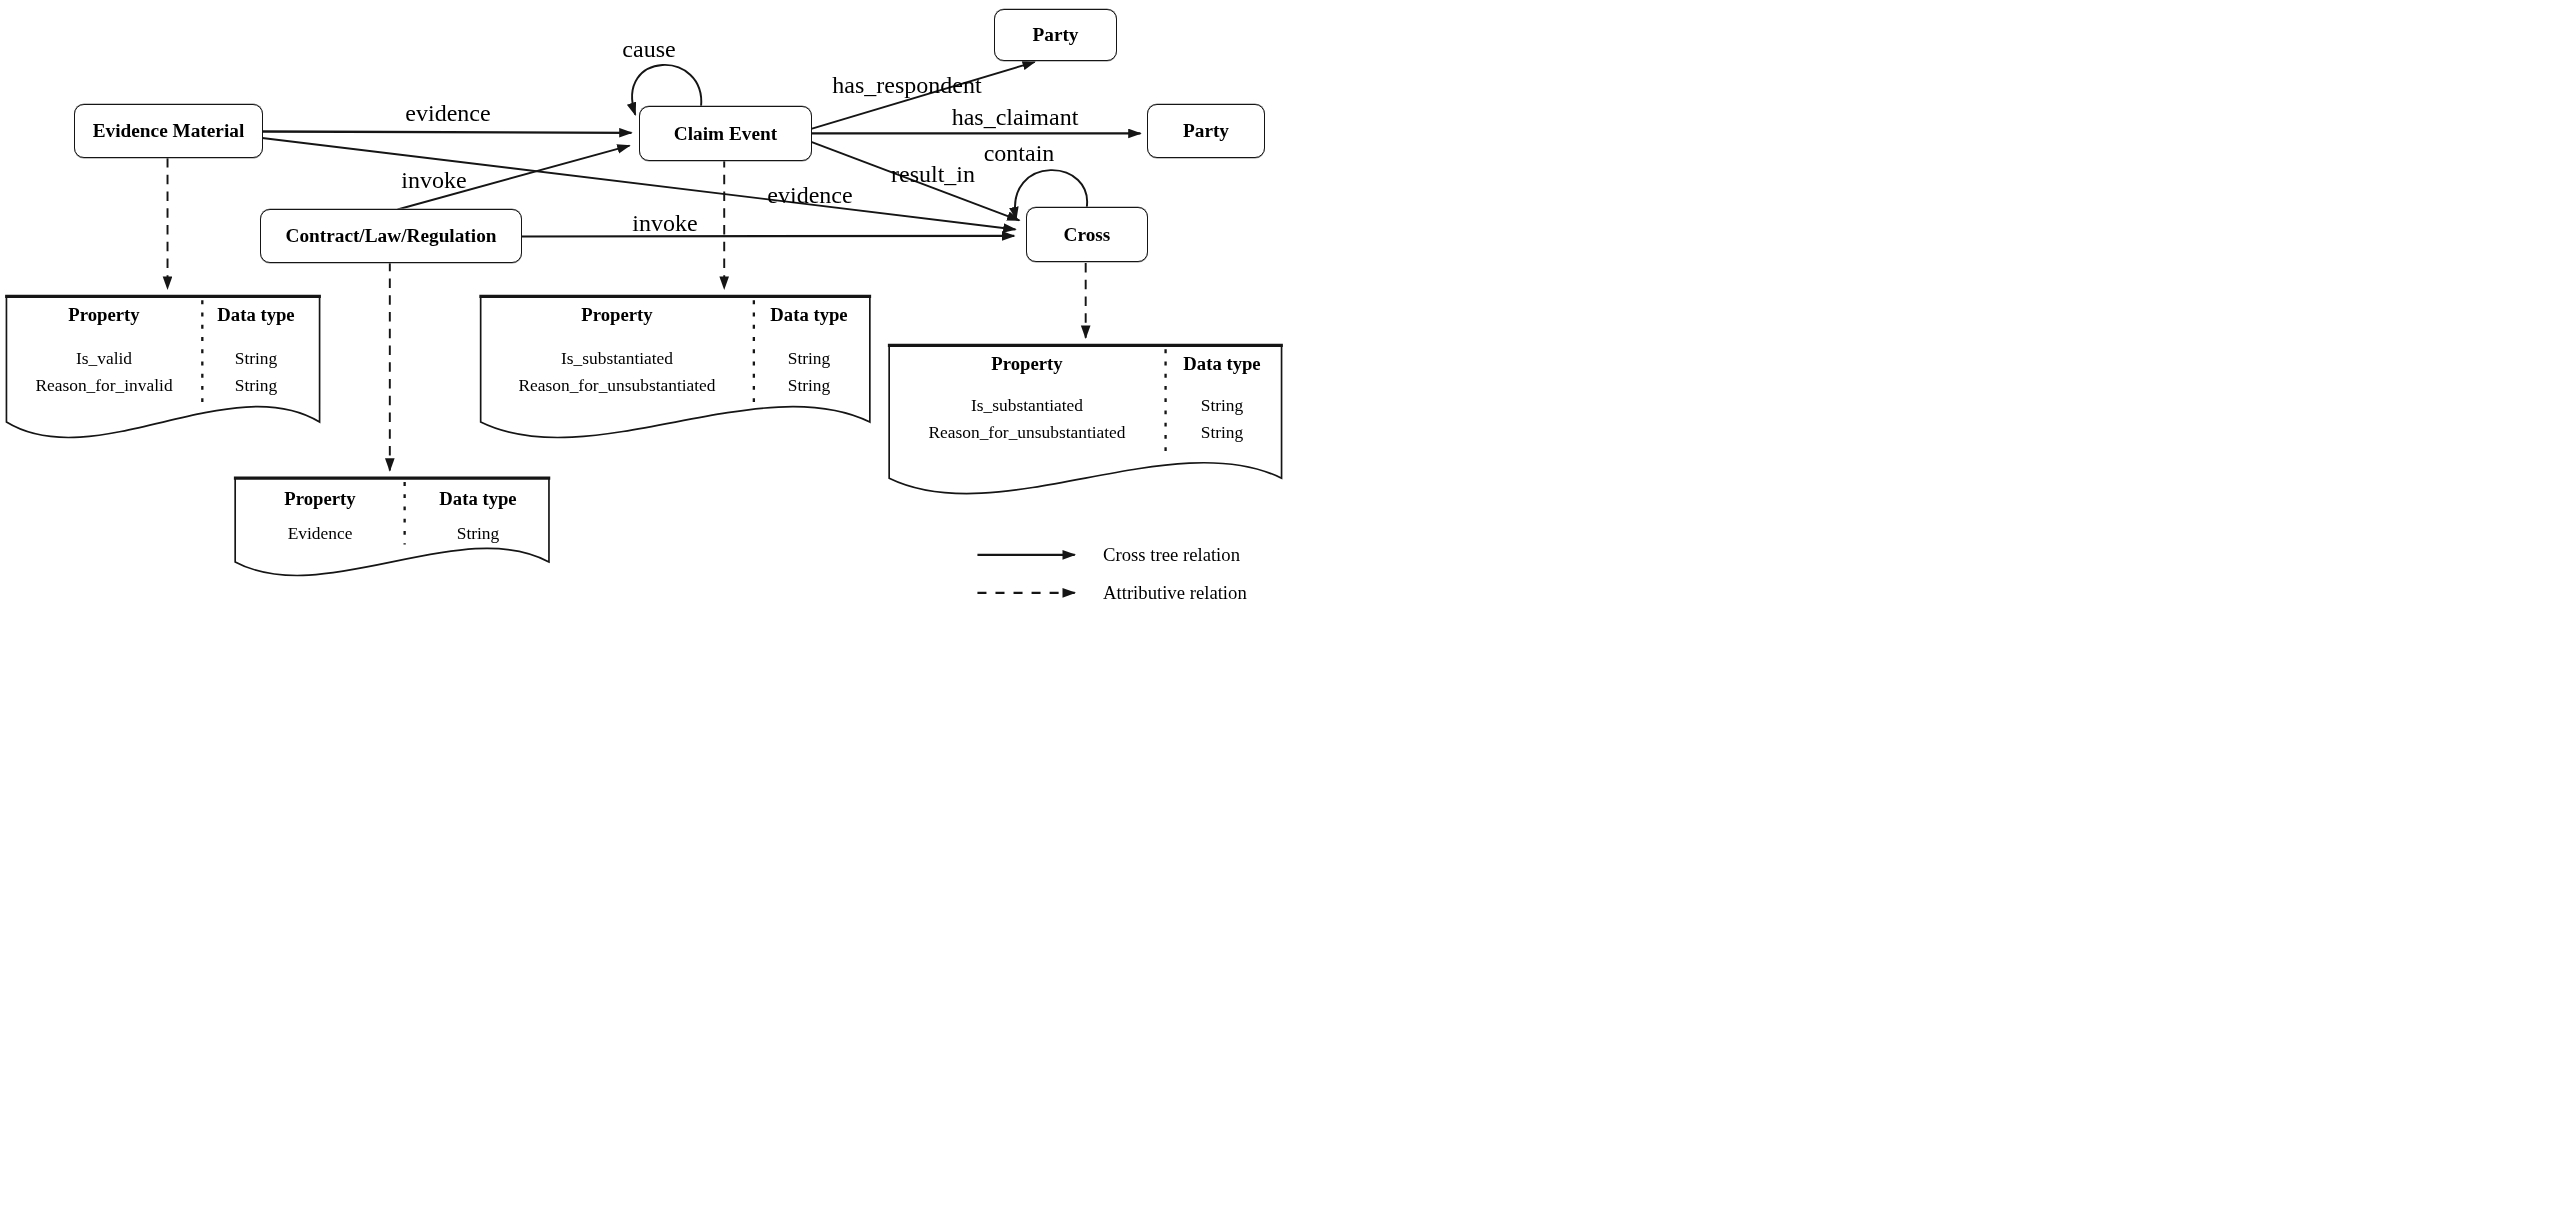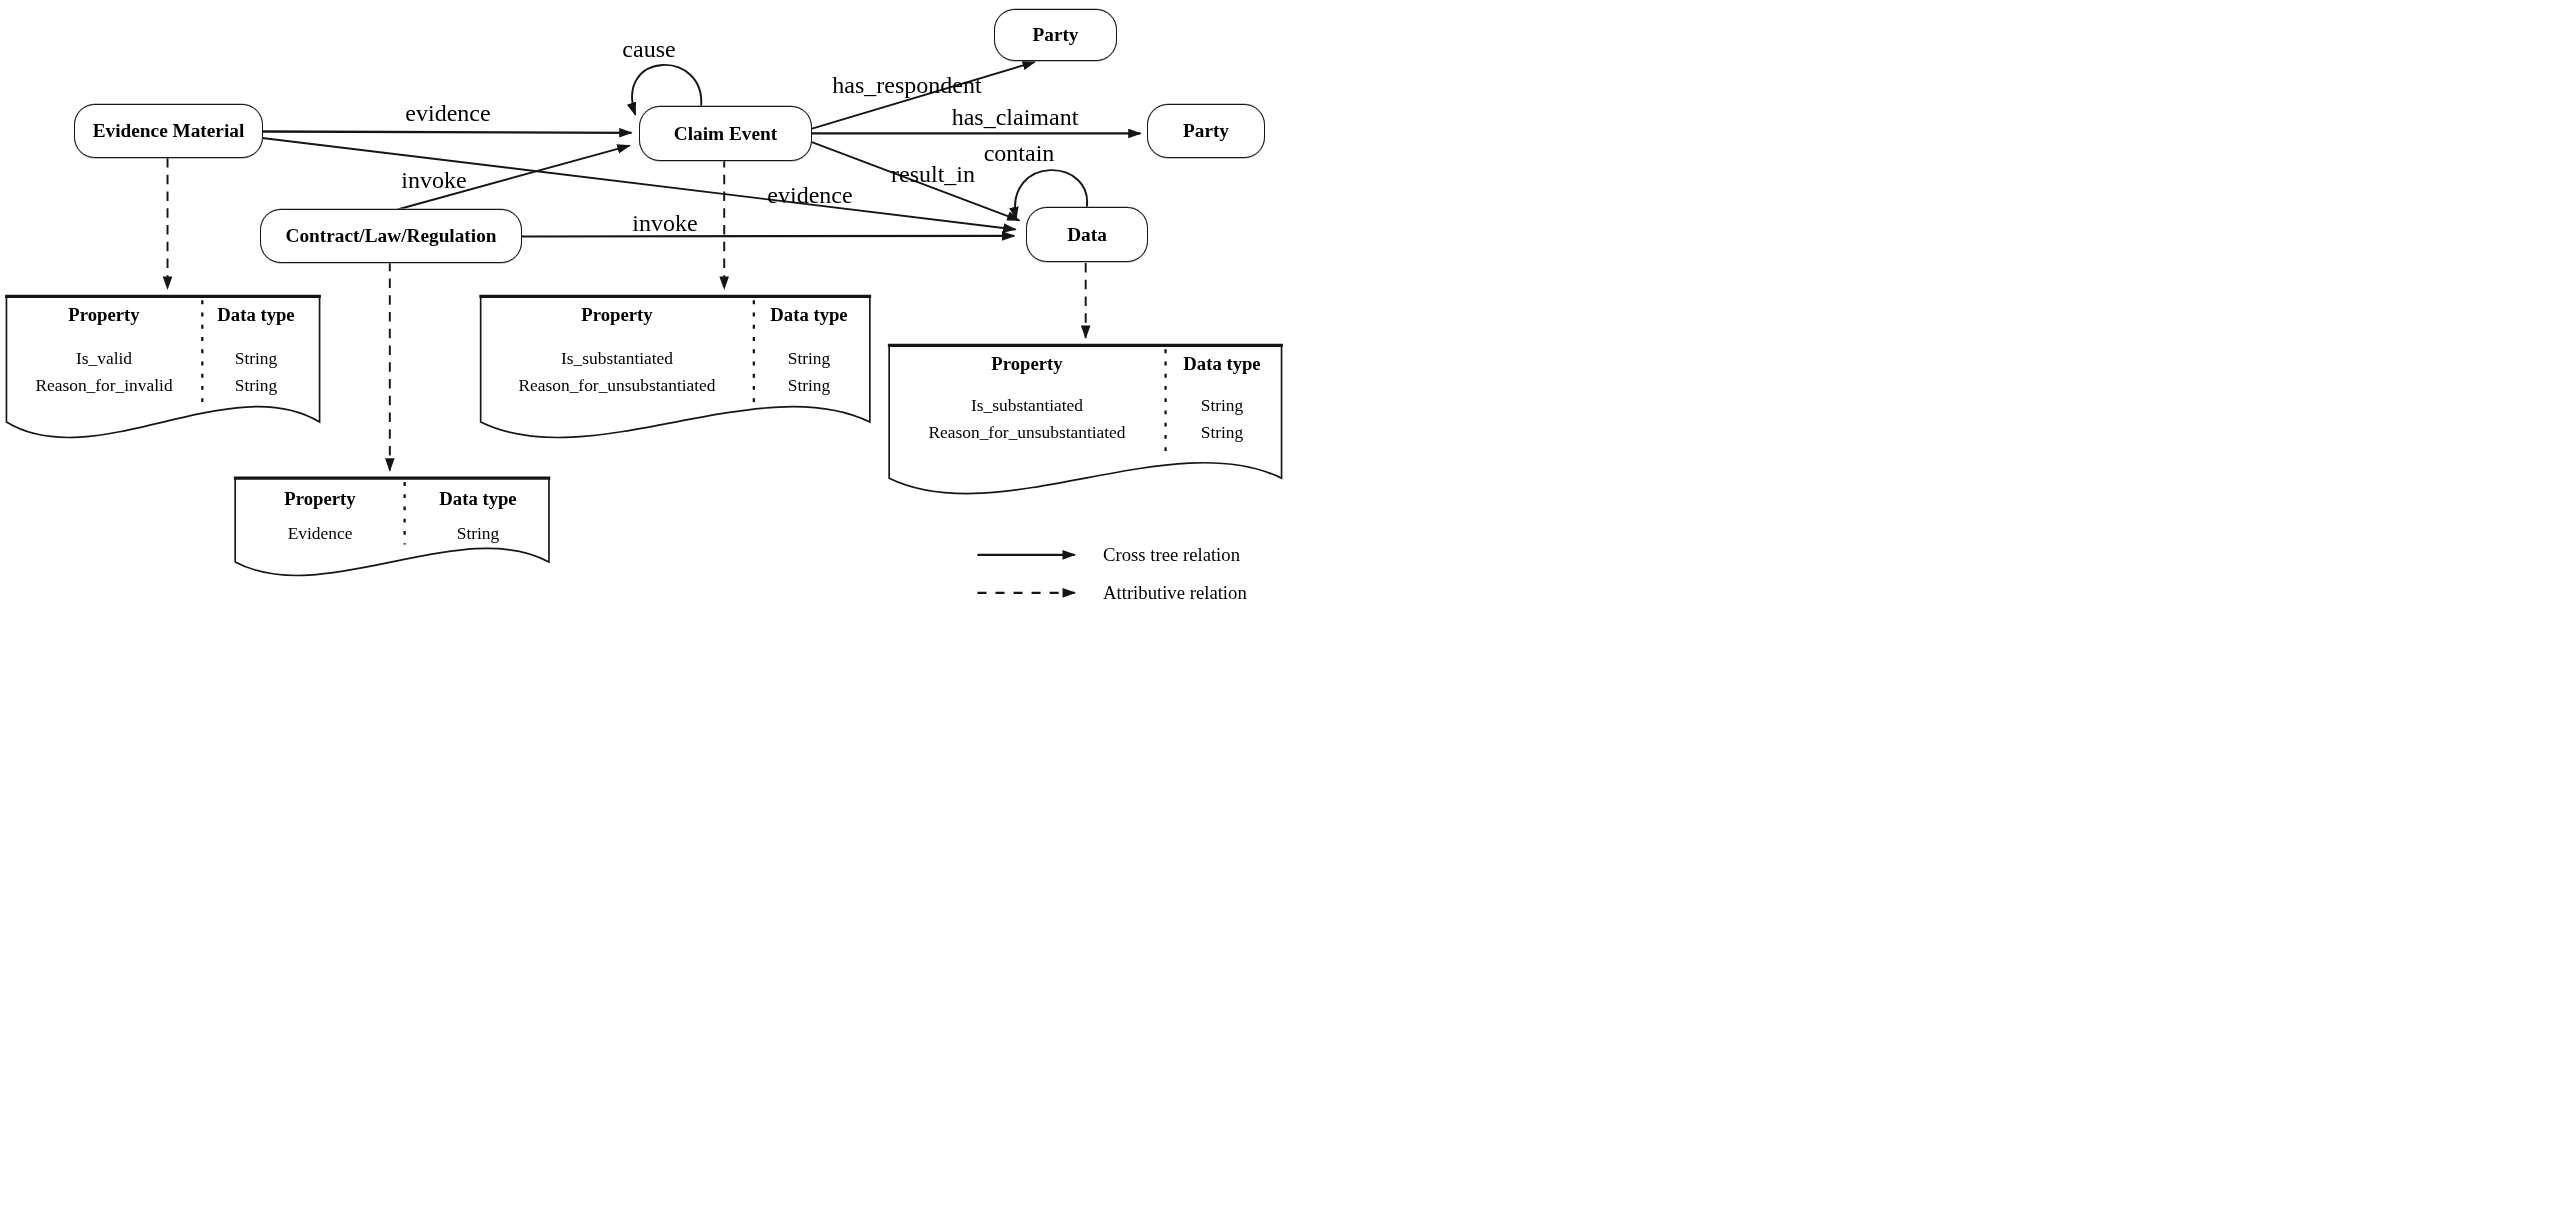--- a/index.html
+++ b/index.html
@@ -8,21 +8,21 @@
     width:1288px;height:609px;
     background:#ffffff;
     font-family:"Liberation Serif","DejaVu Serif",serif;
     color:#000;
     overflow:hidden;
   }
   #wires{position:absolute;left:0;top:0;width:1288px;height:609px;}
   .node{
     position:absolute;
     border:1.9px solid #151515;
-    border-radius:21px;
+    border-radius:10px;
     background:#ffffff;
     display:flex;align-items:center;justify-content:center;
     font-weight:bold;font-size:19.3px;
     white-space:nowrap;
     box-shadow:0 0.6px 0 #8a8a8a, 0 -0.6px 0 #8a8a8a;
     z-index:3;
   }
   .edge-label{
     position:absolute;
     transform:translate(-50%,-50%);
@@ -103,21 +103,21 @@
   <div class="node" style="left:74px;top:104px;width:187px;height:52px;">Evidence Material</div>
 
   <div class="node" style="left:639px;top:106px;width:171px;height:53px;">Claim Event</div>
 
   <div class="node" style="left:994px;top:9px;width:121px;height:50px;">Party</div>
 
   <div class="node" style="left:1147px;top:104px;width:116px;height:52px;">Party</div>
 
   <div class="node" style="left:260px;top:209px;width:260px;height:52px;">Contract/Law/Regulation</div>
 
-  <div class="node" style="left:1026px;top:207px;width:120px;height:53px;">Data</div>
+  <div class="node" style="left:1026px;top:207px;width:120px;height:53px;">Cross</div>
 
   <div class="edge-label" style="left:448px;top:113px;">evidence</div>
   <div class="edge-label" style="left:810px;top:195px;">evidence</div>
   <div class="edge-label" style="left:434px;top:180px;">invoke</div>
   <div class="edge-label" style="left:665px;top:223px;">invoke</div>
   <div class="edge-label" style="left:649px;top:49px;">cause</div>
   <div class="edge-label" style="left:1019px;top:153px;">contain</div>
   <div class="edge-label" style="left:907px;top:67px;margin-top:18px;">has_respondent</div>
   <div class="edge-label" style="left:1015px;top:117px;">has_claimant</div>
   <div class="edge-label" style="left:933px;top:174px;">result_in</div>

